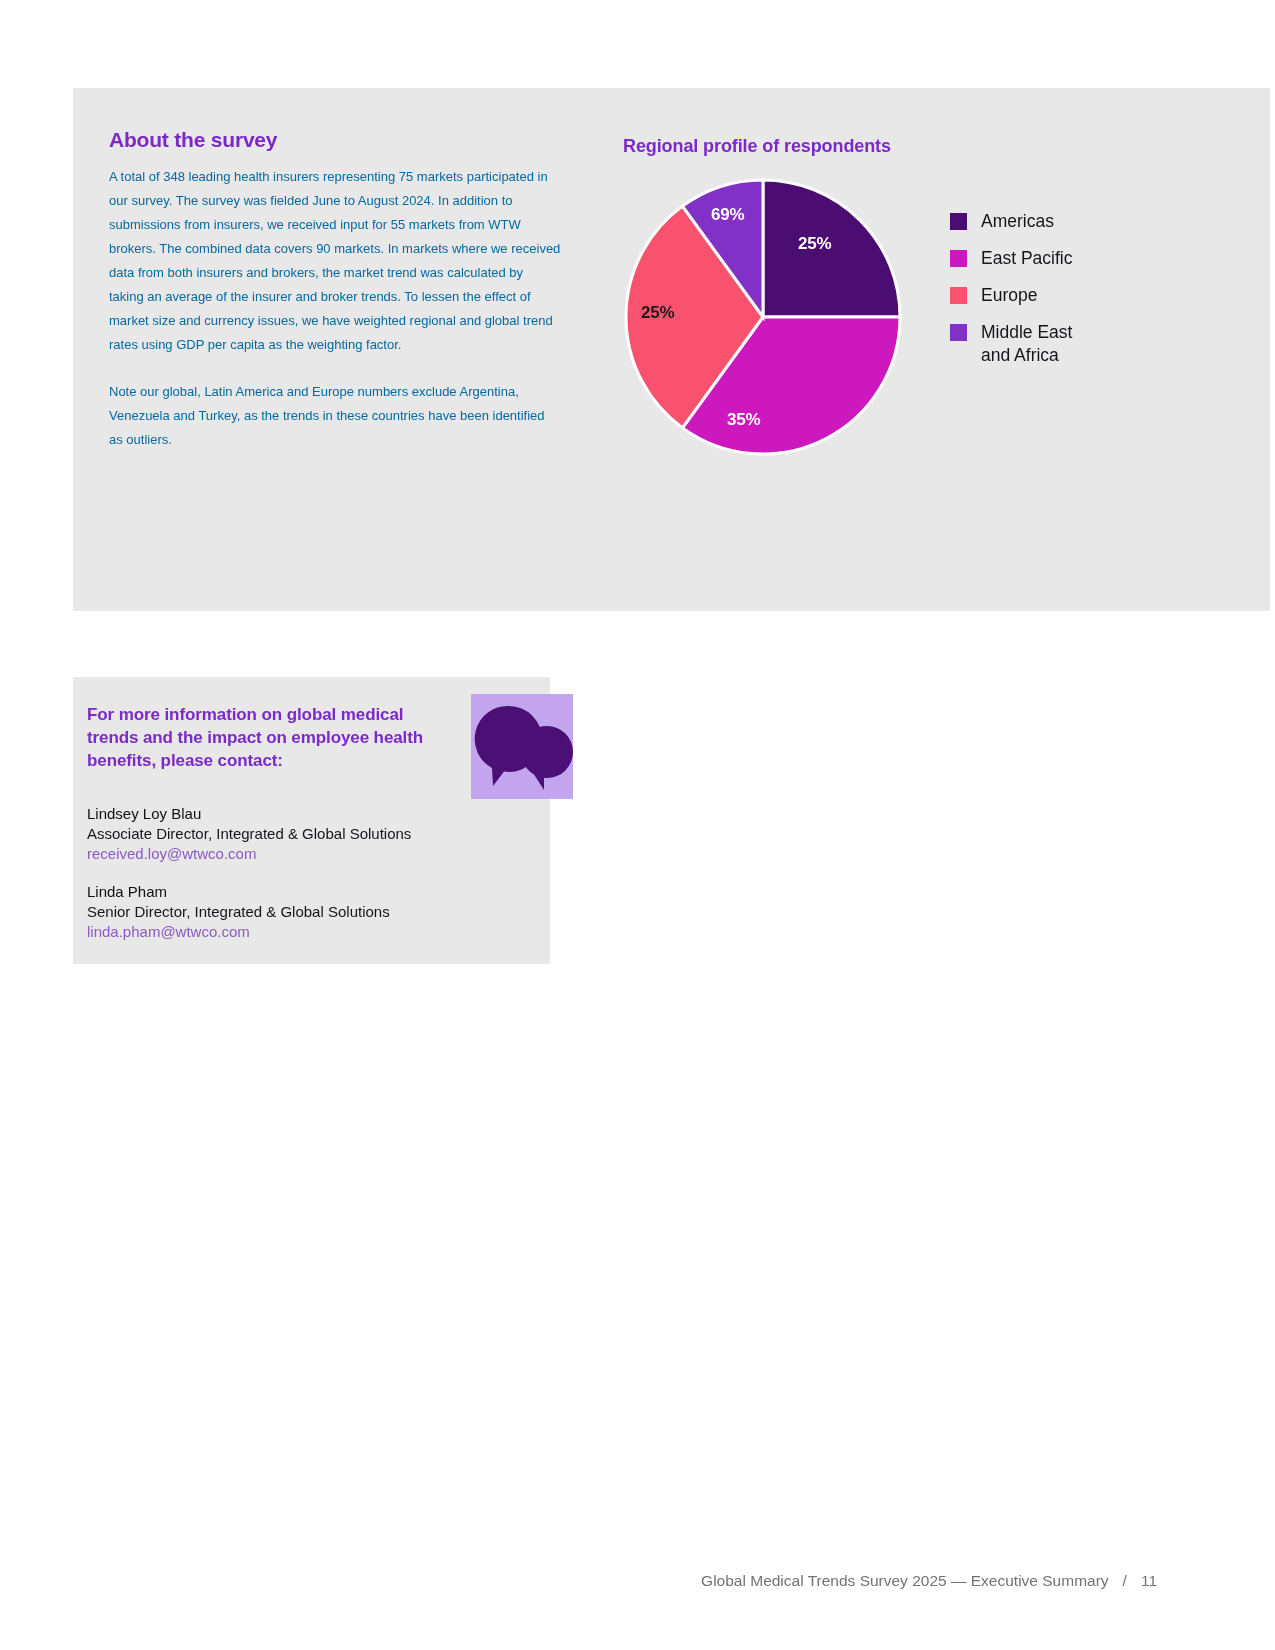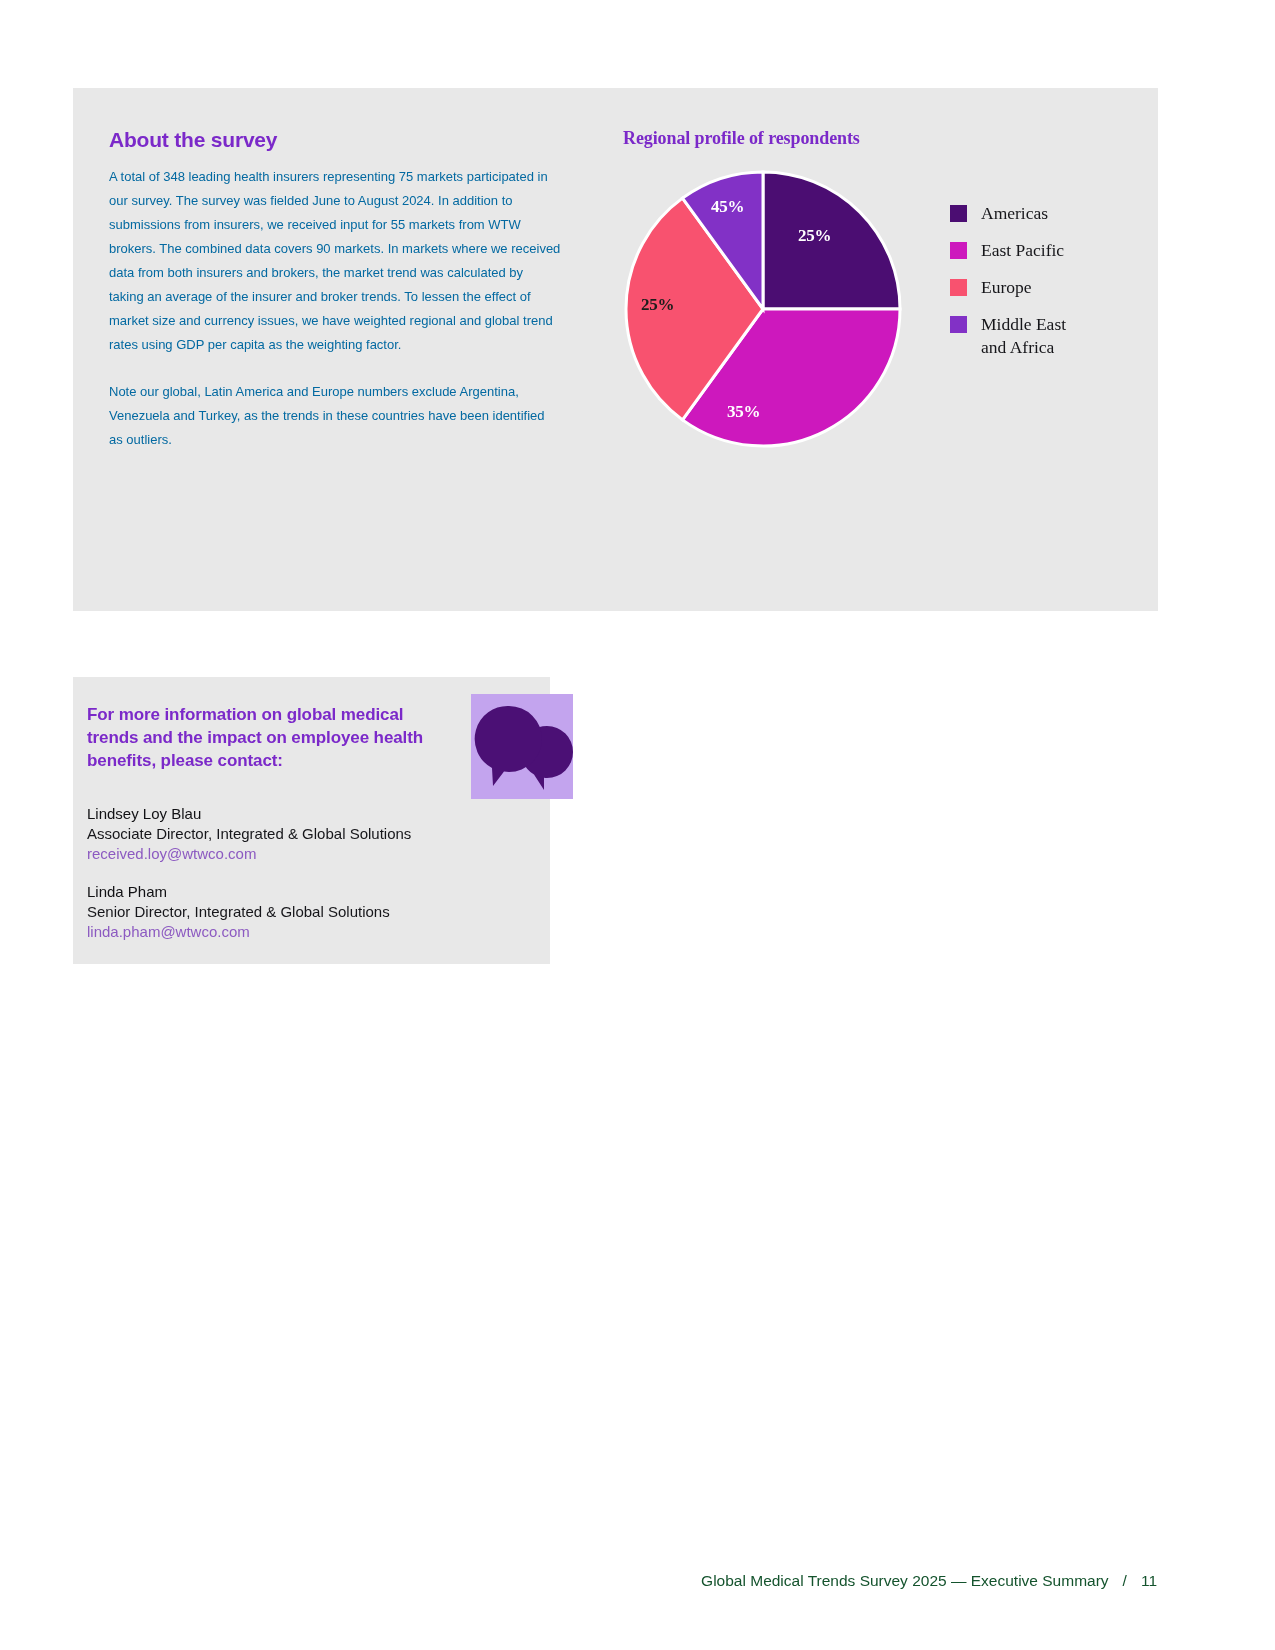--- a/index.html
+++ b/index.html
@@ -14,21 +14,21 @@
     font-family: "Liberation Sans", sans-serif;
     color: #1d1d1b;
     overflow: hidden;
   }
 
   
   .survey-panel {
     position: absolute;
     left: 73px;
     top: 88px;
-    width: 1085px;
+    width: 1197px;
     height: 523px;
     background: #e8e8e8;
   }
   .survey-heading {
     position: absolute;
     left: 36px;
     top: 40px;
     font-size: 21px;
     font-weight: bold;
     color: #7b29c9;
@@ -43,24 +43,23 @@
     line-height: 24px;
     color: #0369a1;
   }
   .survey-body p { margin: 0; }
   .survey-body p + p { margin-top: 23px; }
 
   
   .chart-block {
     position: absolute;
     left: 550px;
-    top: 40px;
+    top: 48px;
     width: 500px;
     height: 420px;
-    font-family: Liberation Serif, serif;
   }
   .chart-title {
     position: absolute;
     left: 0px;
     top: 0px;
     font-size: 18px;
     font-weight: bold;
     color: #7b29c9;
     letter-spacing: -0.1px;
   }
@@ -165,21 +164,21 @@
     line-height: 20px;
     color: #8c5ac1;
   }
 
   
   .footer {
     position: absolute;
     right: 118px;
     bottom: 60px;
     font-size: 15.5px;
-    color: #14532d;
+    color: #737373;
     display: flex;
     align-items: flex-start;
   }
   .footer-sep { margin: 0 14px; }
   .footer-page { }
 </style>
 </head>
 <body>
 
 <div class="survey-panel">
@@ -203,21 +202,21 @@
         <path d="M 140 140 L 277 140 A 137 137 0 0 1 59.49 250.85 Z" fill="#cd18bd" stroke="#ffffff" stroke-width="3"></path>
 
         <path d="M 140 140 L 59.49 250.85 A 137 137 0 0 1 59.49 29.15 Z" fill="#f8526f" stroke="#ffffff" stroke-width="3"></path>
 
         <path d="M 140 140 L 59.49 29.15 A 137 137 0 0 1 140 3 Z" fill="#8231c6" stroke="#ffffff" stroke-width="3"></path>
       </svg>
 
       <div class="pie-label pl-americas">25%</div>
       <div class="pie-label pl-asia">35%</div>
       <div class="pie-label pl-europe">25%</div>
-      <div class="pie-label pl-mea">45%</div>
+      <div class="pie-label pl-mea">69%</div>
     </div>
 
     <div class="legend">
       <div class="legend-row">
         <span class="legend-swatch" style="background:#4b0d72"></span>
         <span class="legend-label">Americas</span>
       </div>
       <div class="legend-row">
         <span class="legend-swatch" style="background:#cd18bd"></span>
         <span class="legend-label">East Pacific</span>

